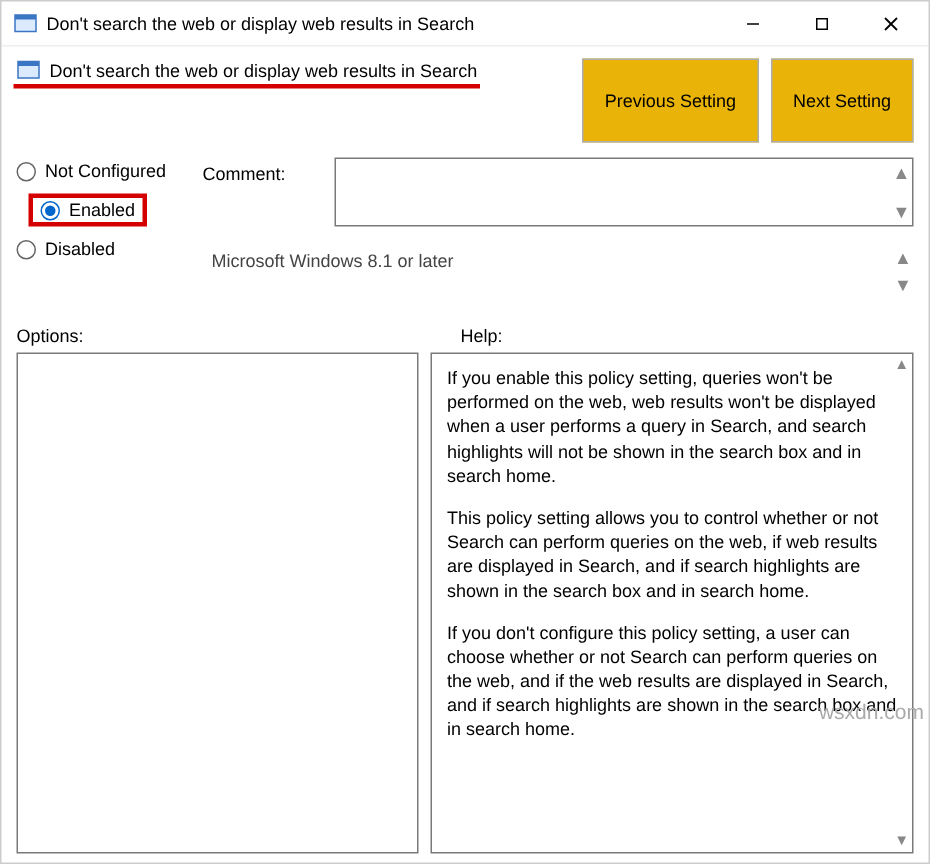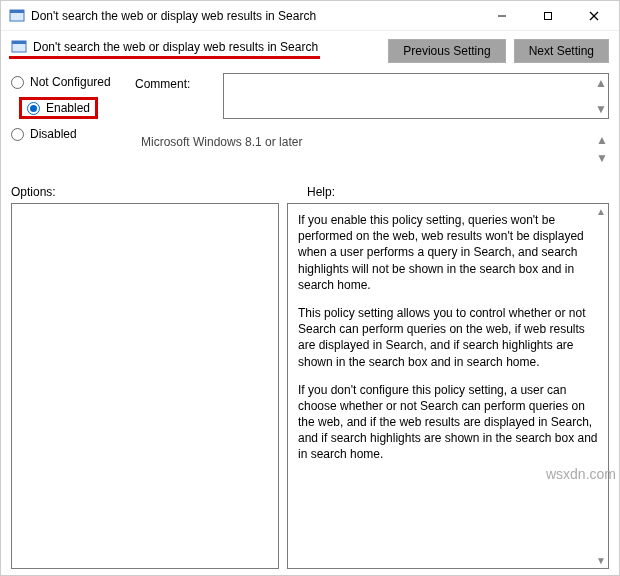--- a/index.html
+++ b/index.html
@@ -8,21 +8,21 @@
     .titlebar .app-icon { width: 16px; height: 16px; margin: 0 6px; display:inline-flex; align-items:center; justify-content:center; }
     .titlebar .title { flex: 1; font-size: 12px; color: #000; }
     .win-btns { display: flex; }
     .win-btn { width: 46px; height: 30px; display:flex; align-items:center; justify-content:center; color:#000; }
     .content { padding: 8px 10px 6px 10px; display:flex; flex-direction:column; flex:1; }
     .top-row { display:flex; align-items:flex-start; margin-bottom:10px; }
     .policy-title-wrap { display:flex; align-items:center; gap:6px; position:relative; padding-bottom:4px; }
     .policy-underline { position:absolute; left:-2px; right:-2px; bottom:0; height:3px; background:#d40000; }
     .policy-title { font-size:12px; color:#000; }
     .nav-btns { margin-left:auto; display:flex; gap:8px; }
-    .btn { border:1px solid #adadad; background:#a3a3a3; padding:4px 14px; font-size:12px; cursor:pointer; }
+    .btn { border:1px solid #adadad; background:#eab308; padding:20px 14px; font-size:12px; cursor:pointer; }
     .mid { display:flex; gap:14px; }
     .radio-col { width:110px; padding-top:2px; }
     .radio-item { display:flex; align-items:center; gap:6px; margin-bottom:10px; font-size:12px; }
     .radio { width:13px; height:13px; border-radius:50%; border:1px solid #666; display:inline-flex; align-items:center; justify-content:center; }
     .radio.sel { border-color:#0066cc; }
     .radio.sel .dot { width:7px; height:7px; border-radius:50%; background:#0066cc; }
     .enabled-box { position:relative; display:inline-flex; align-items:center; gap:6px; padding:2px 4px;margin-left:12px; }
     .redbox { position:absolute; inset:-2px -4px -2px -4px; border:3px solid #d40000; pointer-events:none; }
     .right-col { flex:1; }
     .lbl-row { display:flex; gap:8px; margin-bottom:2px; }

